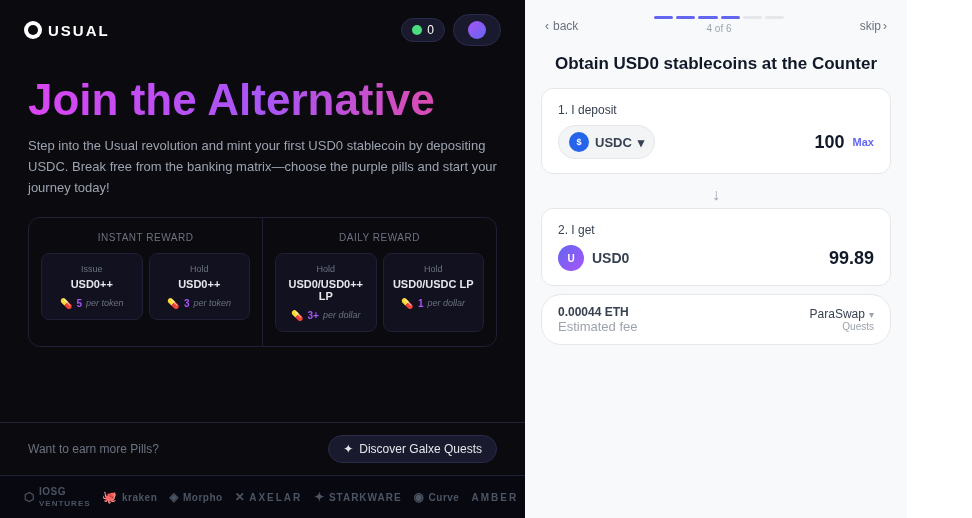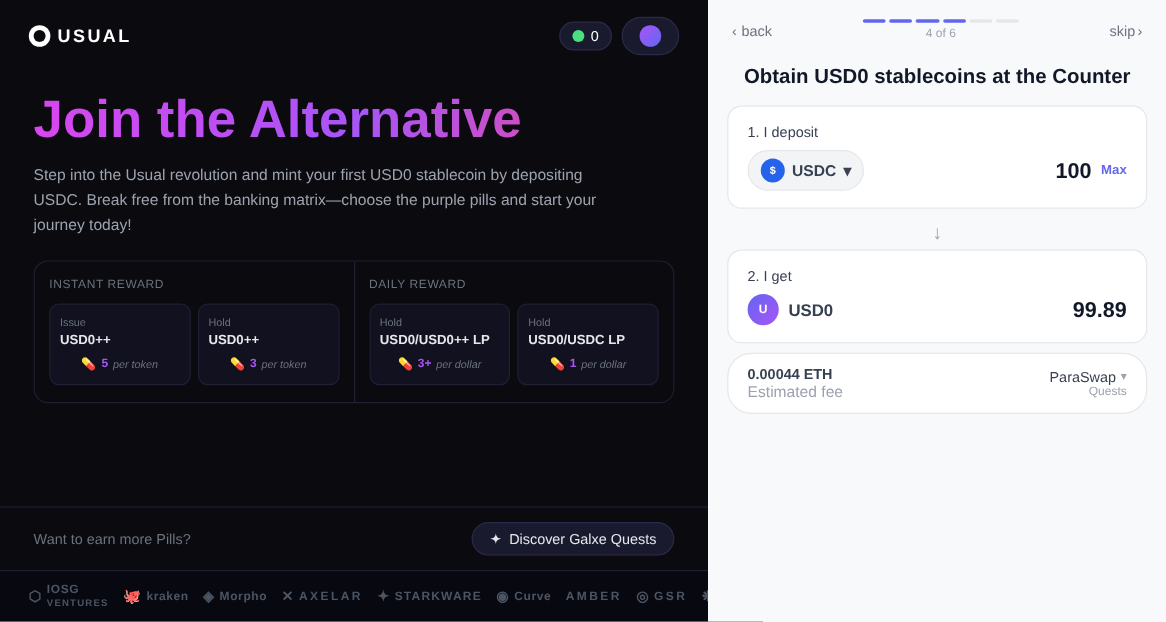--- a/index.html
+++ b/index.html
@@ -6,21 +6,21 @@
     body {
       width: 972px;
       height: 518px;
       font-family: -apple-system, BlinkMacSystemFont, 'Segoe UI', sans-serif;
       overflow: hidden;
       display: flex;
     }
 
     
     .left-panel {
-      width: 590px;
+      width: 525px;
       height: 518px;
       background: #0a0a0f;
       position: relative;
       display: flex;
       flex-direction: column;
       padding: 0;
       overflow: hidden;
     }
 
     
@@ -127,36 +127,36 @@
     }
     .reward-group {
       flex: 1;
       padding: 14px 12px;
       border-right: 1px solid #1f1f35;
     }
     .reward-group:last-child { border-right: none; }
     .reward-group-title {
       color: #6b7280;
       font-size: 10px;
-      text-align: left;
+      text-align: center;
       margin-bottom: 10px;
       text-transform: uppercase;
       letter-spacing: 0.5px;
     }
     .reward-cards {
       display: flex;
       gap: 6px;
     }
     .reward-card {
       flex: 1;
       background: #111120;
       border: 1px solid #1f1f35;
       border-radius: 8px;
       padding: 10px 8px;
-      text-align: left;
+      text-align: center;
     }
     .reward-card-type {
       color: #6b7280;
       font-size: 9px;
       margin-bottom: 4px;
     }
     .reward-card-name {
       color: #e5e7eb;
       font-size: 11px;
       font-weight: 700;

